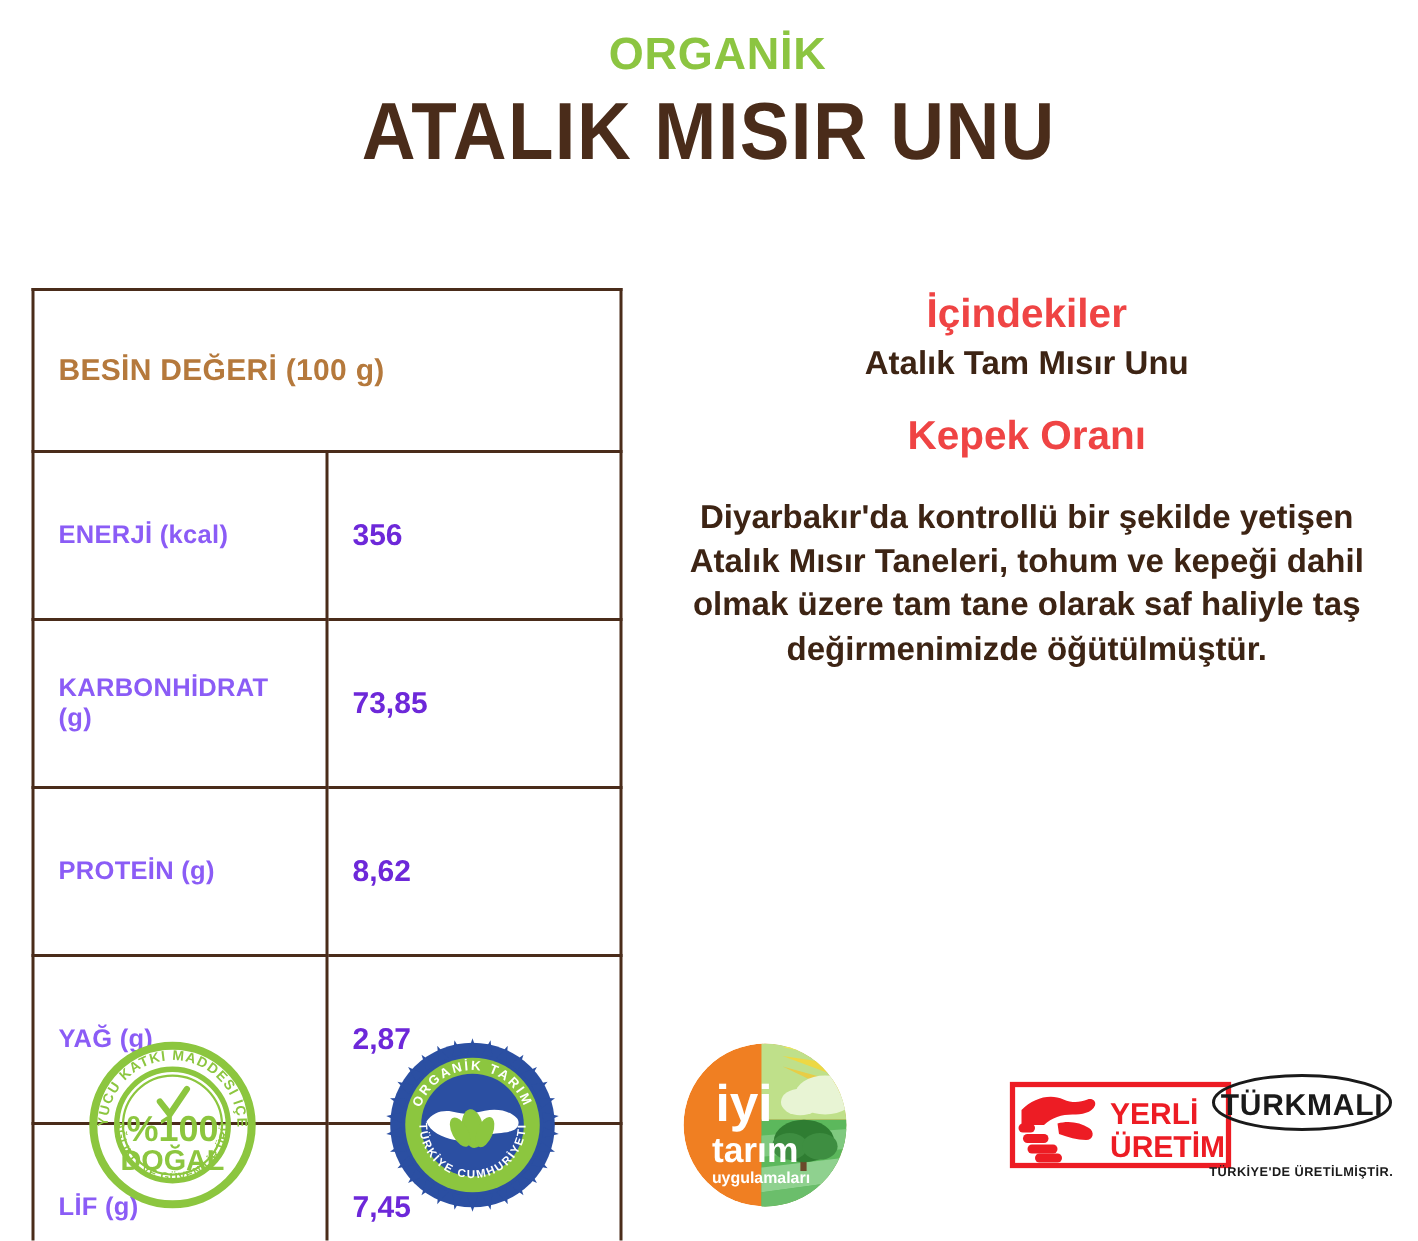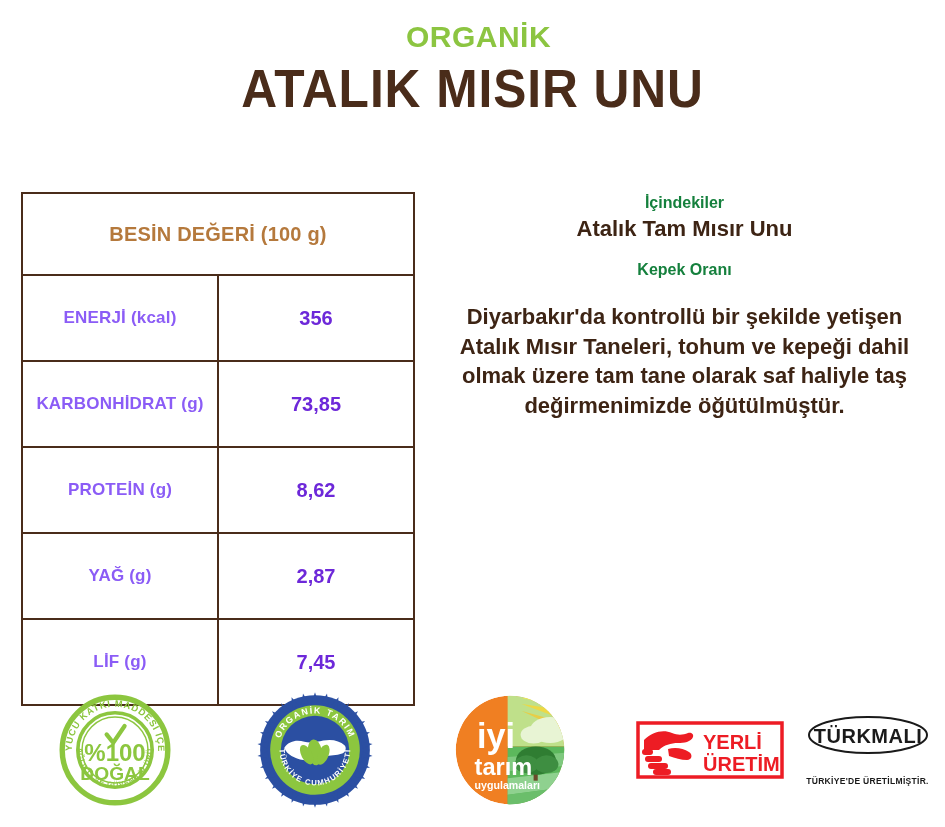--- a/index.html
+++ b/index.html
@@ -46,23 +46,23 @@
   #nutrition-table {
     position: absolute;
     left: 21px;
     top: 192px;
     width: 394px;
     border-collapse: collapse;
     table-layout: fixed;
   }
   #nutrition-table td {
     border: 2.5px solid #4A2C1A;
-    text-align: center;
+    text-align: left;
     vertical-align: middle;
-    padding: 3px;
+    padding: 16px;
   }
   .nt-head {
     height: 74px;
     font-size: 20px;
     font-weight: 700;
     color: #B5793C;
     letter-spacing: 0.2px;
   }
   .nt-label {
     width: 262px;
@@ -84,23 +84,23 @@
   #info-column {
     position: absolute;
     left: 432px;
     top: 193px;
     width: 505px;
     text-align: center;
   }
   .info-block { margin-bottom: 17px; }
   .info-block:last-child { margin-bottom: 0; }
   .info-heading {
-    font-size: 16px;
-    font-weight: 700;
-    color: #15803d;
+    font-size: 27px;
+    font-weight: 700;
+    color: #ef4444;
     line-height: 1.24;
     margin: 0 0 2px 0;
   }
   .info-body {
     font-size: 22px;
     font-weight: 700;
     color: #3D2414;
     line-height: 1.30;
     margin: 0;
   }
@@ -126,21 +126,21 @@
     top: 0;
     height: 120px;
     display: flex;
     flex-direction: column;
     align-items: center;
     justify-content: center;
   }
   #badge-dogal   { left: 45px;  width: 140px; }
   #badge-organik { left: 250px; width: 130px; }
   #badge-iyitarim{ left: 440px; width: 140px; }
-  #badge-yerli   { left: 630px; width: 160px; }
+  #badge-yerli   { left: 667px; width: 160px; }
   #badge-turkmali{ left: 790px; width: 155px; }
 
   .badge-caption {
     font-size: 8.5px;
     font-weight: 700;
     letter-spacing: 0.3px;
     color: #1A1A1A;
     margin-top: 4px;
     text-align: center;
   }

